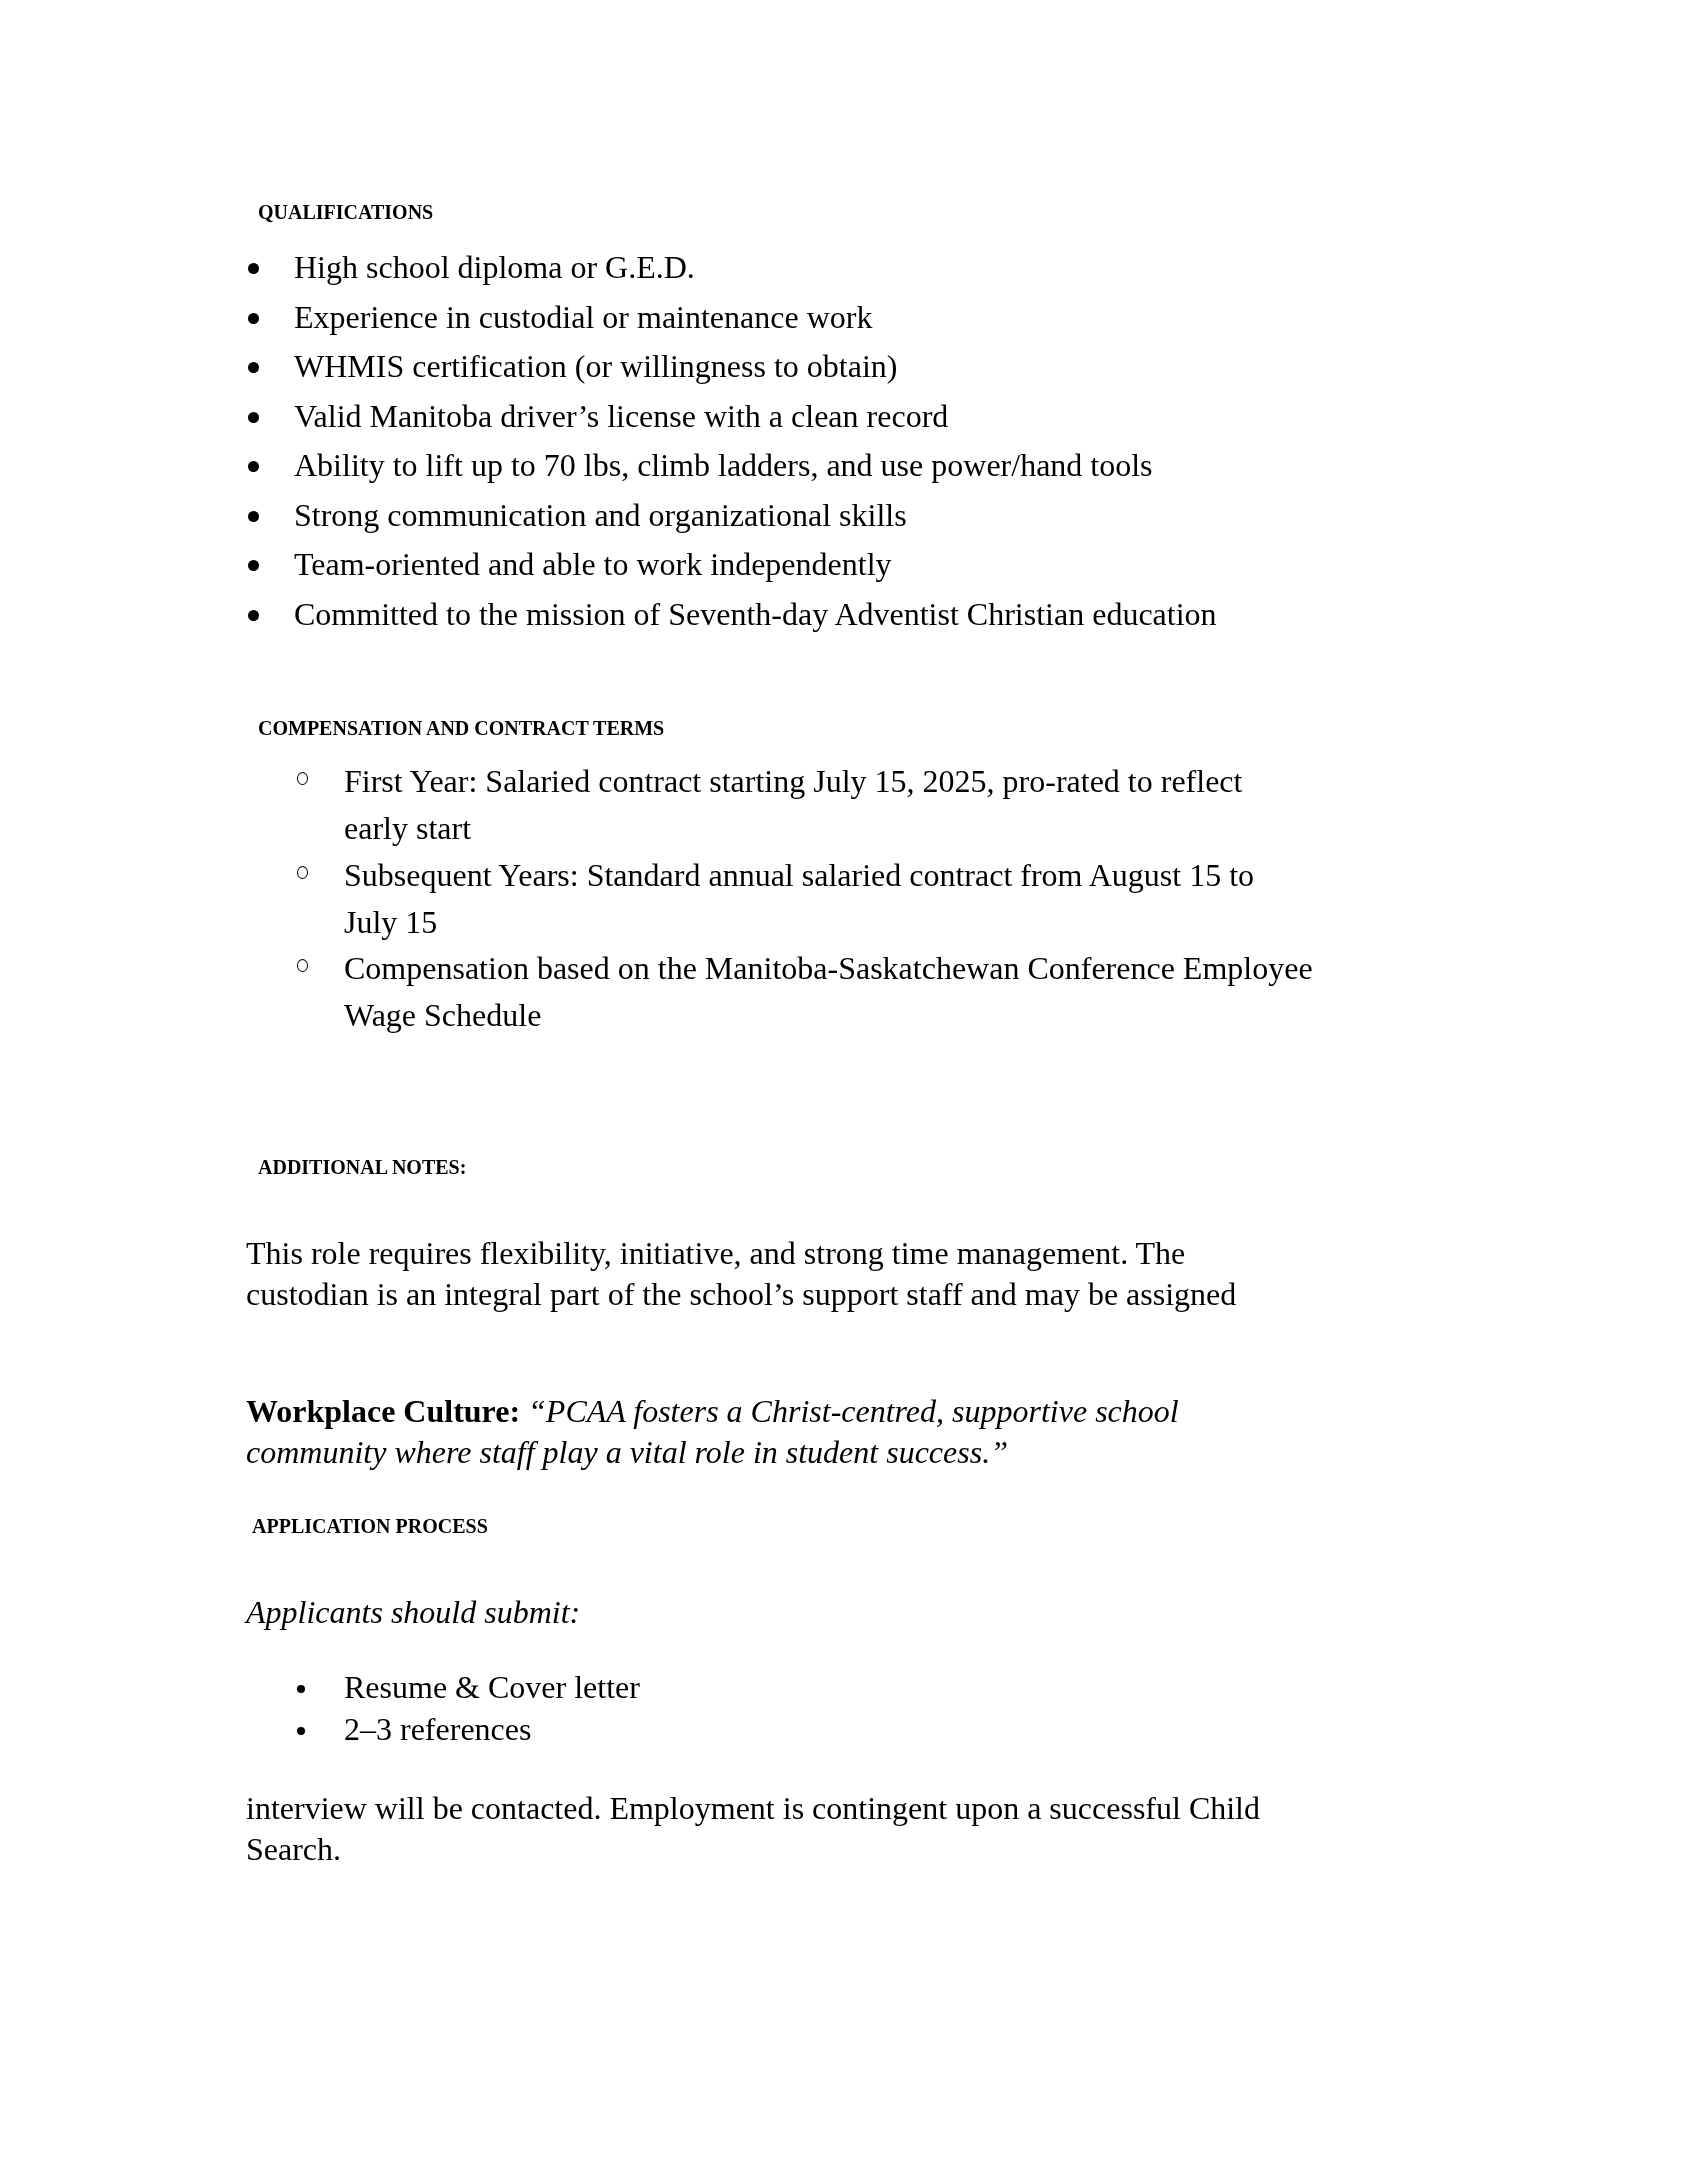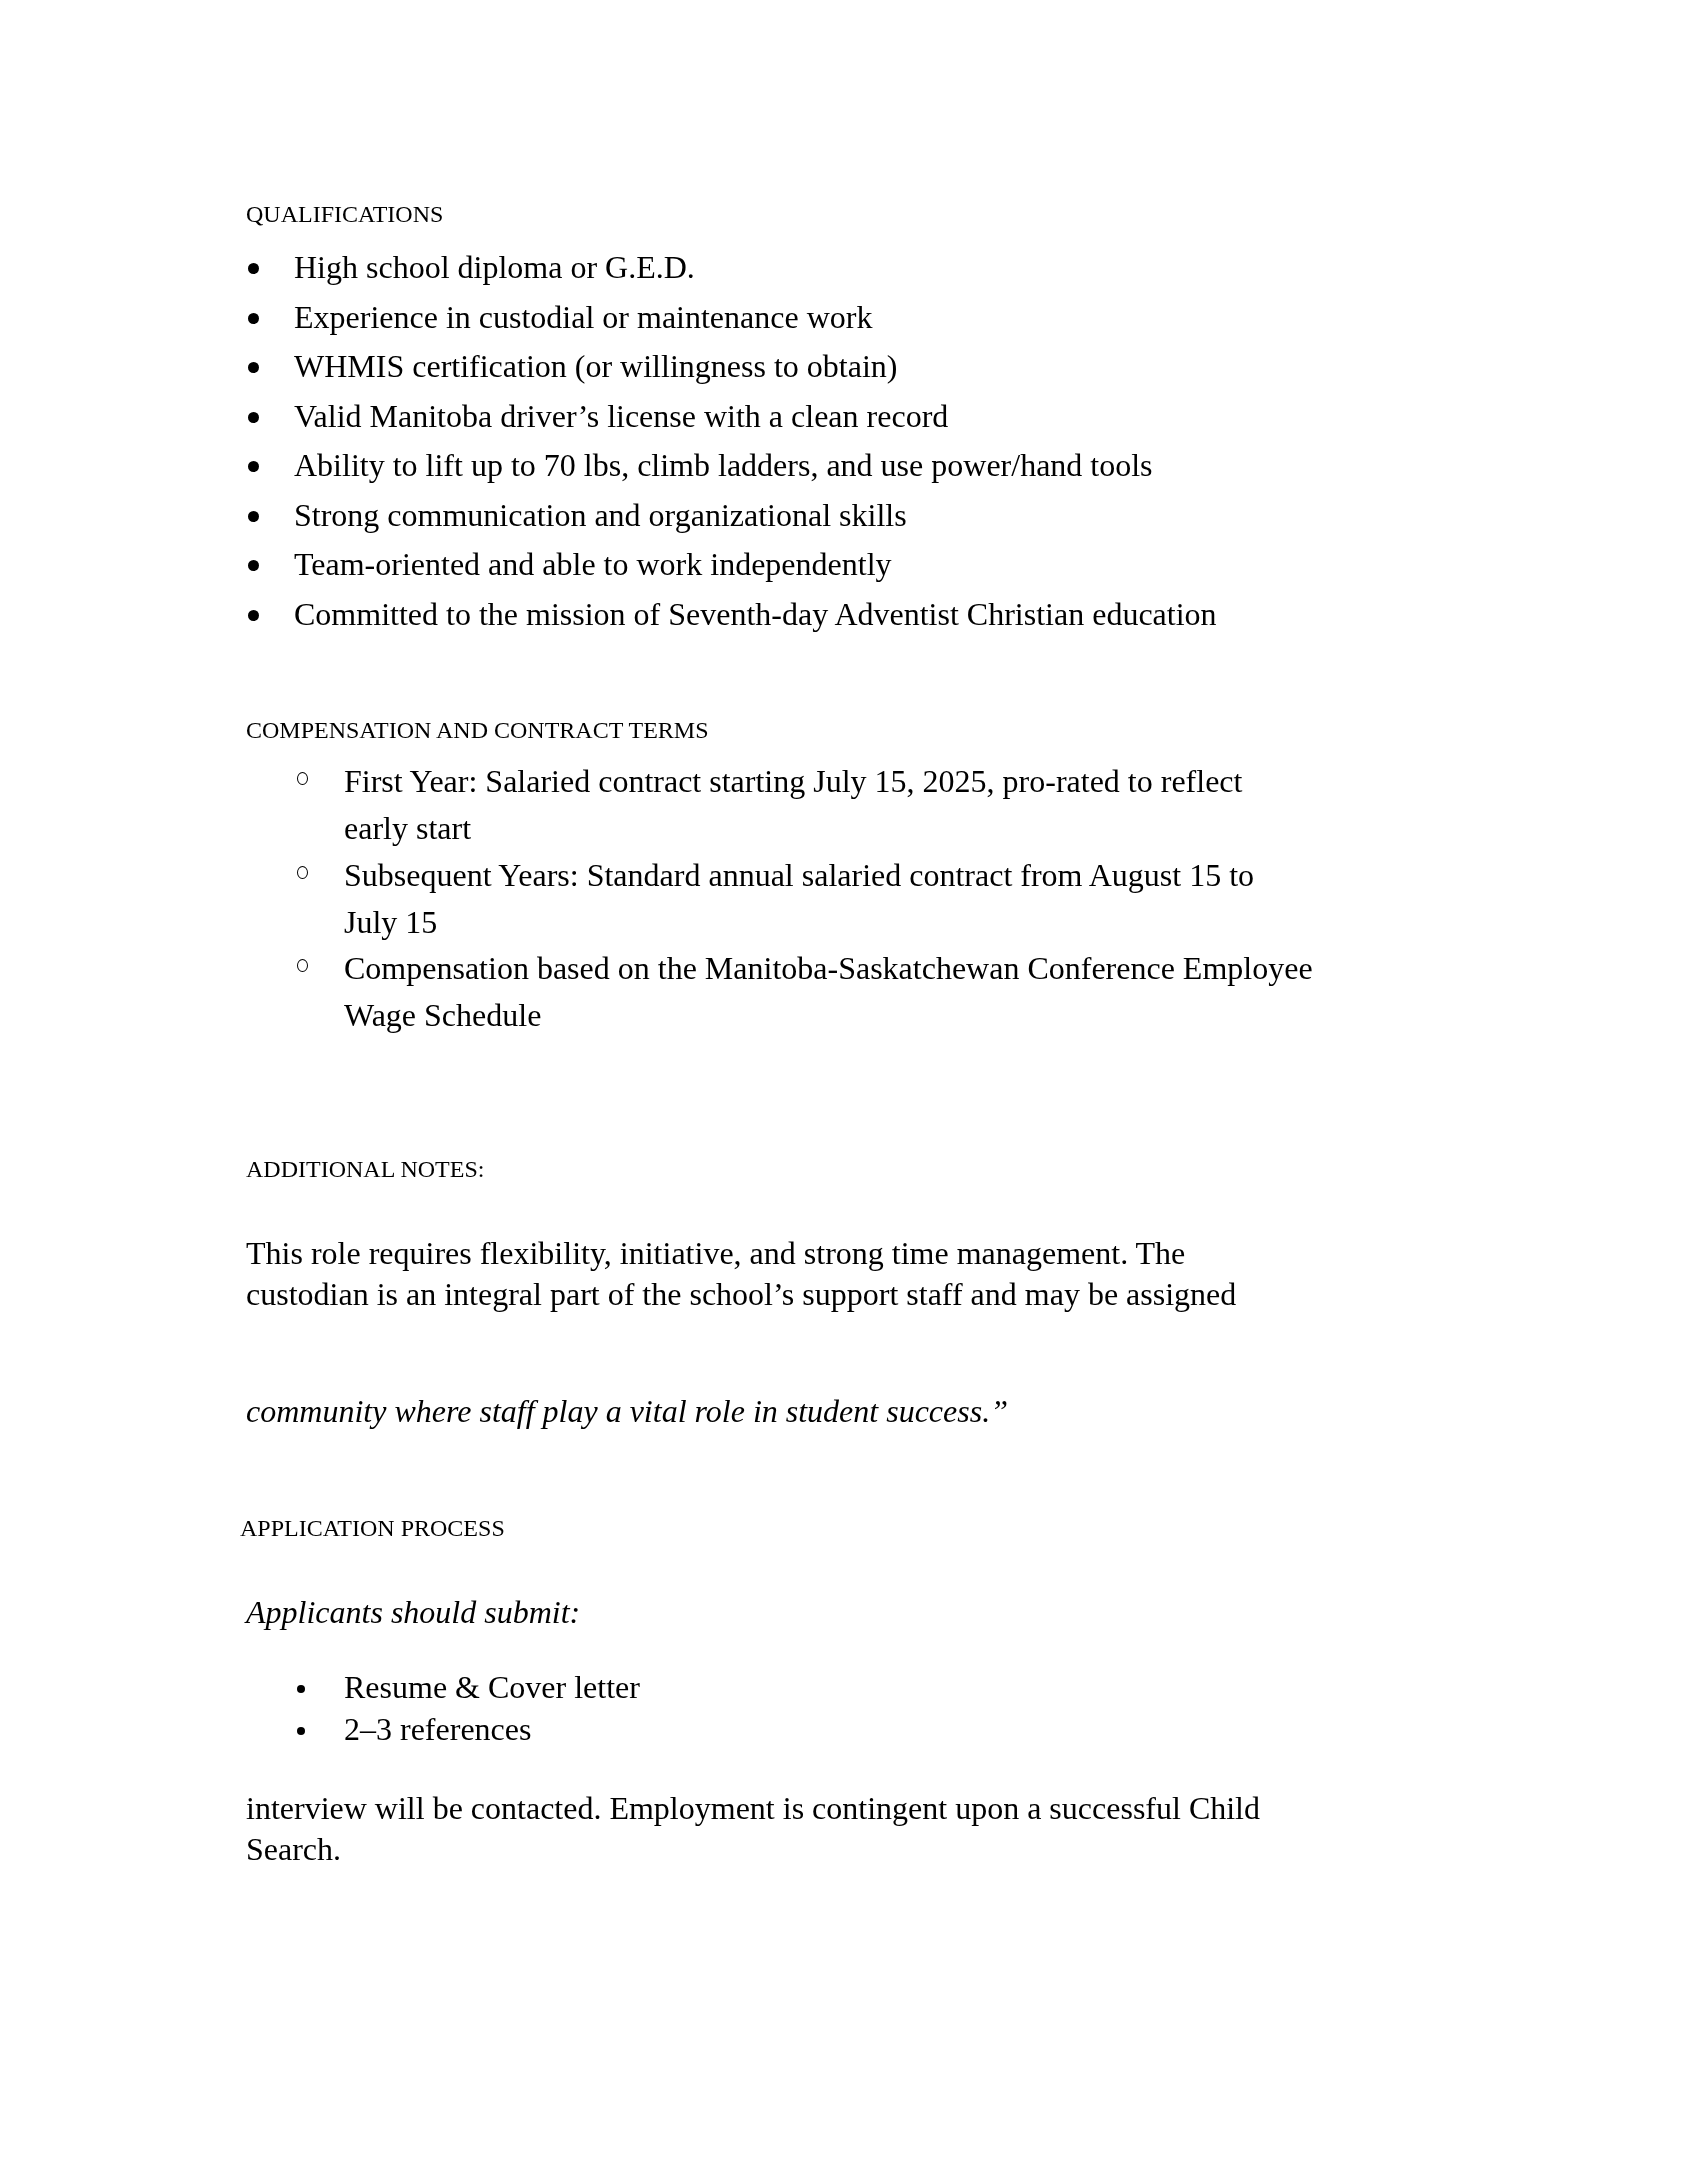--- a/index.html
+++ b/index.html
@@ -1,19 +1,19 @@
 <!DOCTYPE html>
 <html><head>
 <meta charset="utf-8">
 <style>
   html, body { margin: 0; padding: 0; background: #ffffff; }
   body { width: 1683px; height: 2178px; position: relative; overflow: hidden;
          font-family: "Liberation Serif", "DejaVu Serif", serif; color: #000; font-size: 32px; }
   .abs { position: absolute; white-space: nowrap; }
-  .h { font-weight: normal; font-size: 24px; }
+  .h { font-weight: bold; font-size: 20px; margin-left: 12px; }
   .bullet-row { position: absolute; left: 246px; height: 50px; }
   .bullet-dot { position: absolute; left: 2px; top: 14px; width: 11px; height: 11px; border-radius: 50%; background: #000; }
   .bullet-text { position: absolute; left: 48px; top: 0; white-space: nowrap; }
   .circ-row { position: absolute; left: 295px; }
   .circ { position: absolute; left: 2px; top: 14px; width: 11px; height: 13px; border: 1.5px solid #000; border-radius: 50%; box-sizing: border-box; }
   .circ-text { position: absolute; left: 49px; top: 0; line-height: 47px; white-space: nowrap; }
   .small-dot { position: absolute; left: 2px; top: 16px; width: 8px; height: 8px; border-radius: 50%; background: #000; }
   .para { position: absolute; left: 246px; width: 1188px; line-height: 41px; }
   .it { font-style: italic; }
   .b { font-weight: bold; }
@@ -79,20 +79,21 @@
 </div>
 
 <div class="abs h" style="left:246px; top:1156px;">ADDITIONAL NOTES:</div>
 
 <div class="para" style="top:1233px;">
   <div>This role requires flexibility, initiative, and strong time management. The</div>
   <div>custodian is an integral part of the school’s support staff and may be assigned</div>
 </div>
 
 <div class="para" style="top:1391px;">
+  <div><span class="b">Workplace Culture:</span>&nbsp;<span class="it">“PCAA fosters a Christ-centred, supportive school</span></div>
   <div class="it">community where staff play a vital role in student success.”</div>
 </div>
 
 <div class="abs h" style="left:240px; top:1515px;">APPLICATION PROCESS</div>
 
 <div class="abs it" style="left:246px; top:1594px;">Applicants should submit:</div>
 
 <div>
   <div class="circ-row" style="top:1669px;">
       <span class="small-dot"></span>

